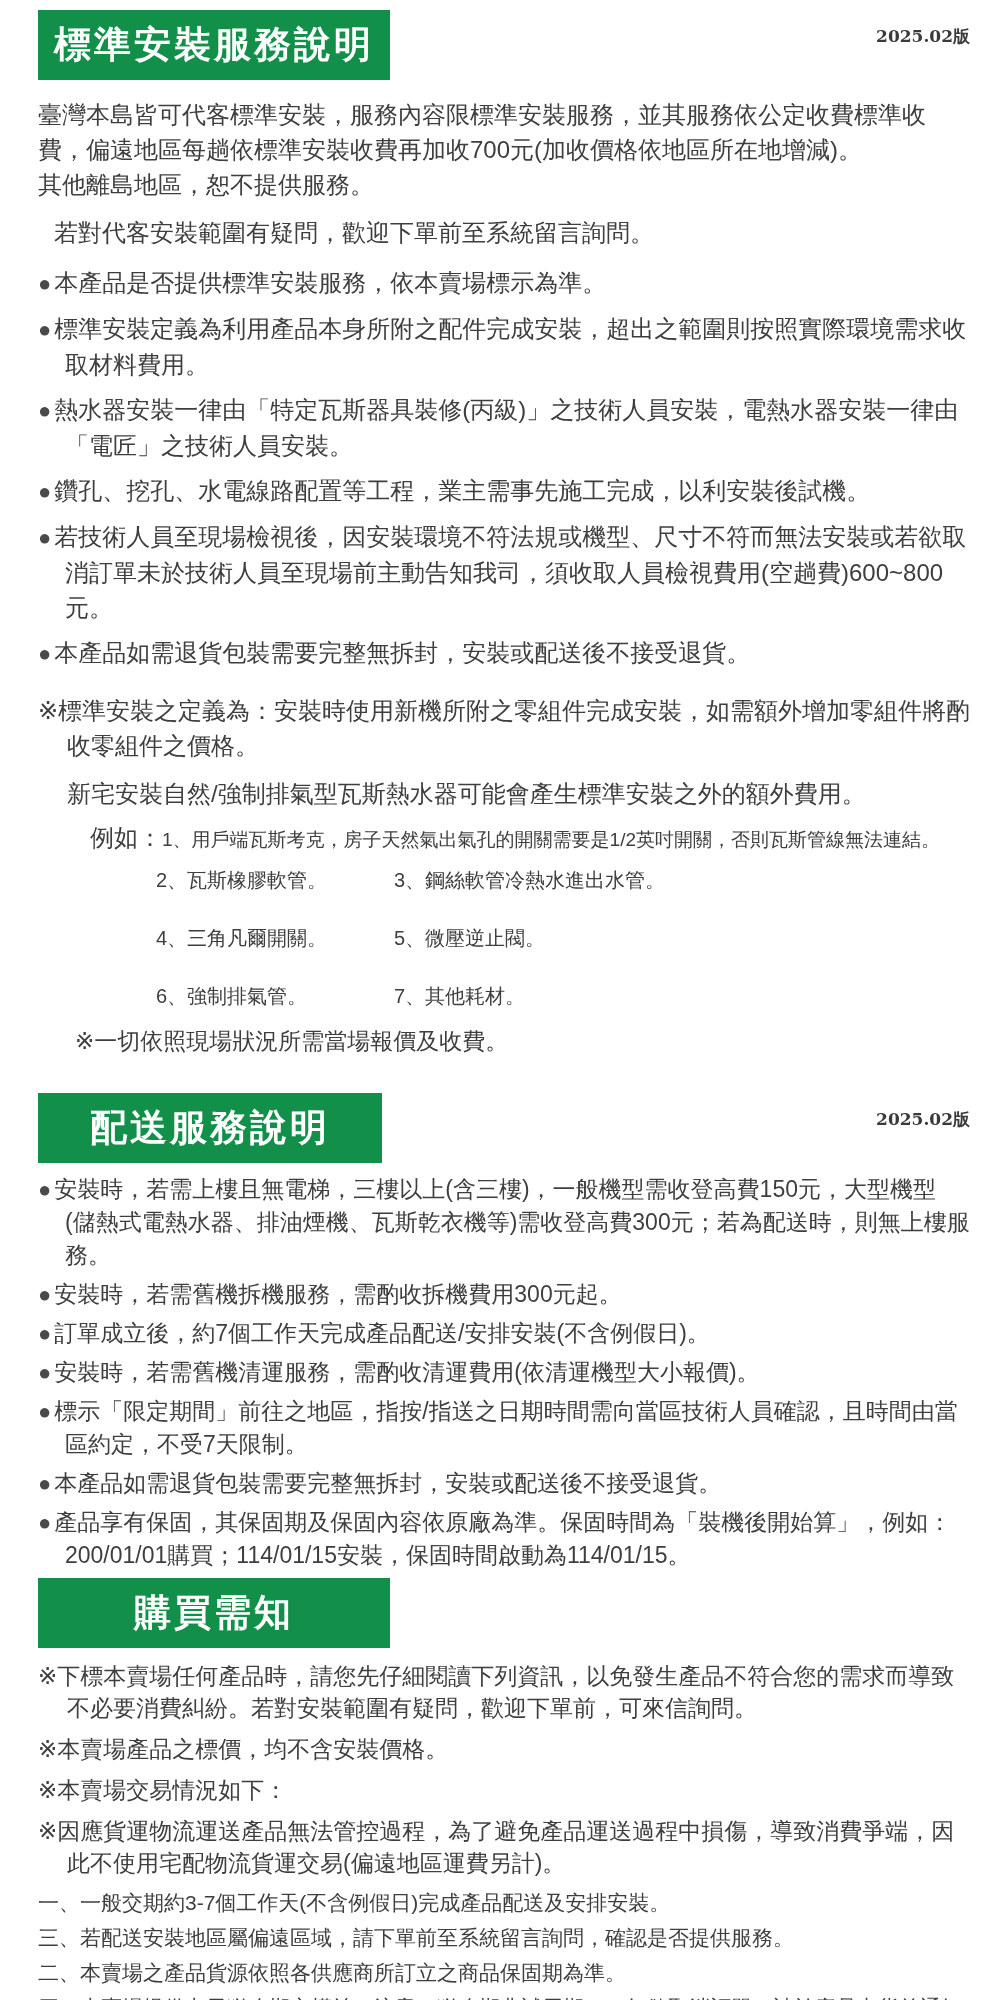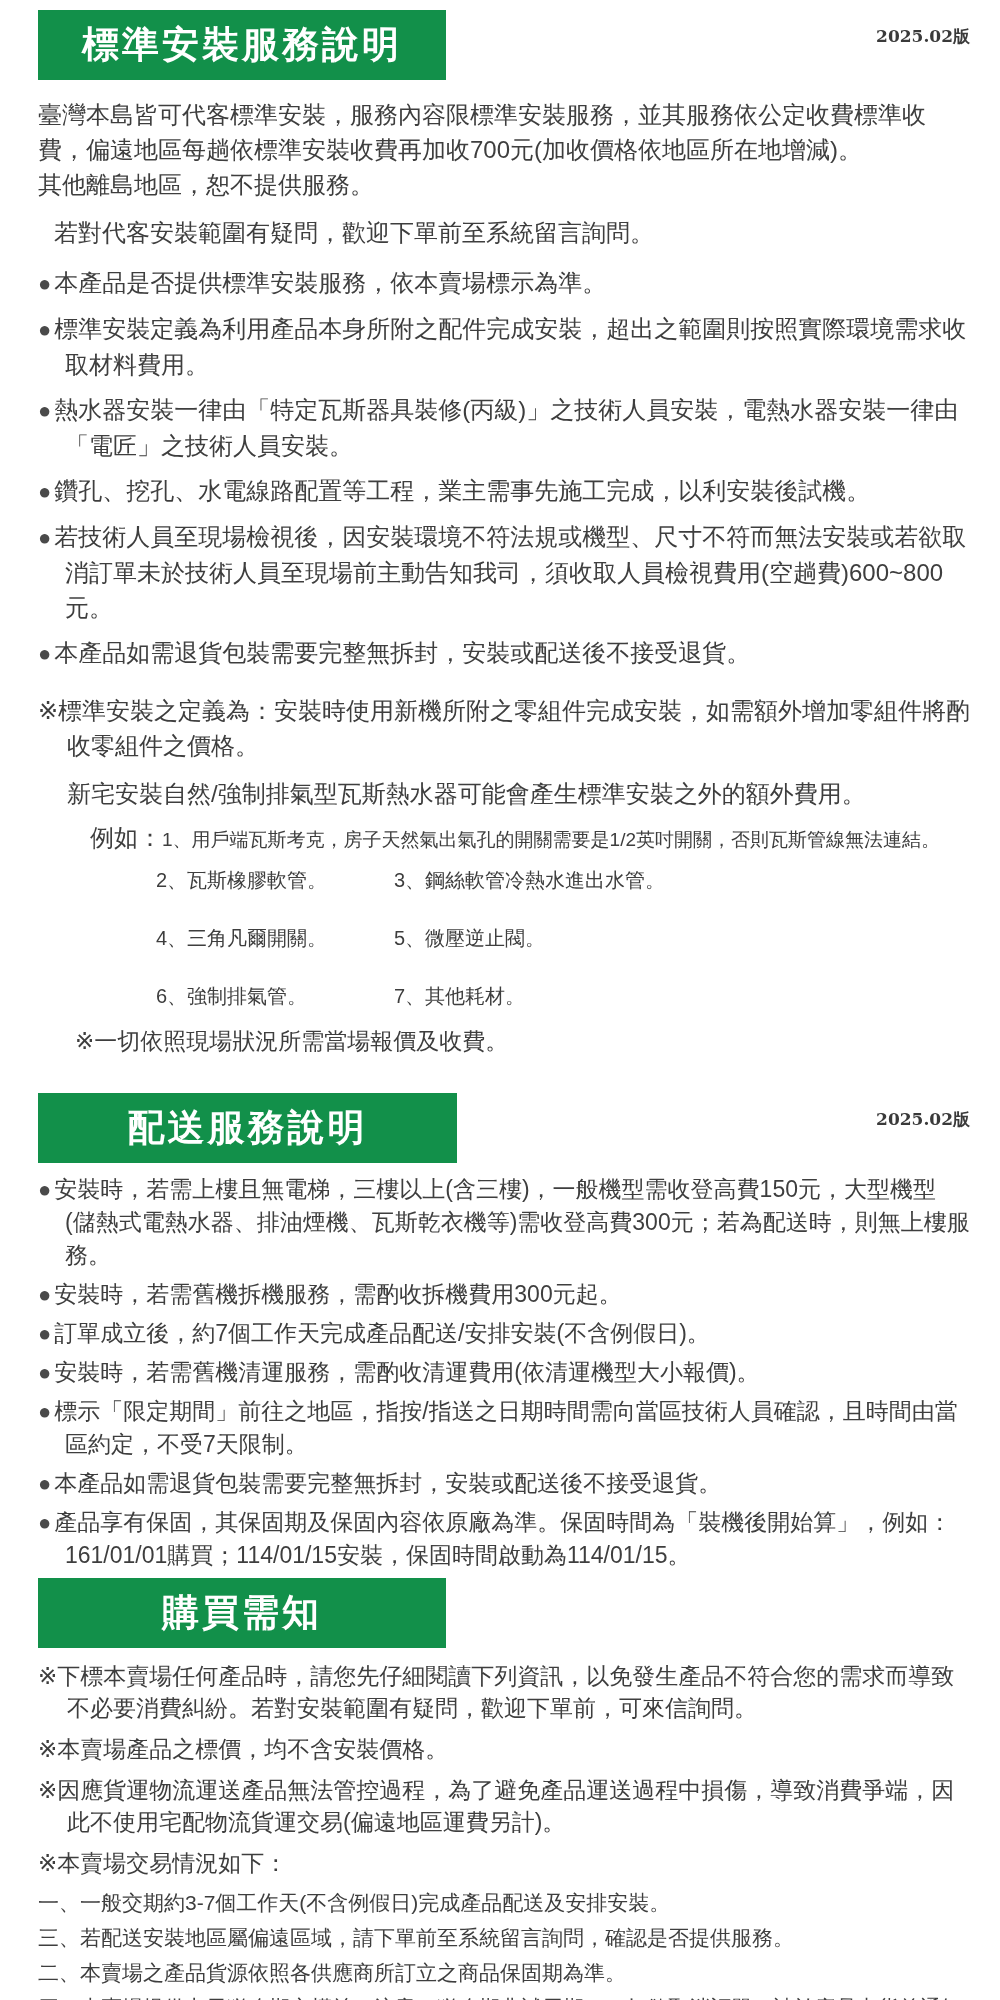--- a/index.html
+++ b/index.html
@@ -15,21 +15,21 @@
   .section{position:relative;}
   .version{
     position:absolute;
     top:15px; right:2px;
     font-family:"DejaVu Serif","Liberation Serif",serif;
     font-weight:bold;
     font-size:17px;
     color:#3a3a3a;
   }
   .sec-header{
-    width:408px;
+    width:352px;
     height:70px;
     background:#12904a;
     color:#ffffff;
     font-size:37px;
     font-weight:bold;
     letter-spacing:3px;
     display:flex;
     align-items:center;
     justify-content:center;
   }
@@ -52,21 +52,21 @@
   .example-grid{
     margin-left:66px;
     margin-top:12px;
     display:grid;
     grid-template-columns:238px auto;
     row-gap:30px;
   }
   .s1-note-onsite{margin-top:14px;margin-left:37px;font-size:23px;}
   
   .section-delivery{margin-top:34px;}
-  .section-delivery .sec-header{margin-top:0;width:419px;}
+  .section-delivery .sec-header{margin-top:0;width:344px;}
   .bullets2{margin-top:10px;font-size:23px;line-height:33px;}
   .bullets2 .bullet{margin-bottom:6px;}
   
   .section-purchase{margin-top:6px;}
   .notes3{margin-top:12px;font-size:23px;line-height:32px;}
   .notes3 .note{margin-bottom:9px;}
   .numbered{font-size:21px;line-height:30px;margin-top:4px;}
   .num-item{padding-left:38px;text-indent:-38px;margin-bottom:5px;}
   .ul{
     text-decoration:underline;
@@ -124,32 +124,32 @@
   <div class="version">2025.02版</div>
   <div class="sec-header">配送服務說明</div>
 
   <div class="bullets2">
     <div class="bullet"><span class="bm">●</span><span>安裝時，若需上樓且無電梯，三樓以上(含三樓)，一般機型需收登高費150元，大型機型 (儲熱式電熱水器、排油煙機、瓦斯乾衣機等)需收登高費300元；若為配送時，則無上樓服務。</span></div>
     <div class="bullet"><span class="bm">●</span><span>安裝時，若需舊機拆機服務，需酌收拆機費用300元起。</span></div>
     <div class="bullet"><span class="bm">●</span><span>訂單成立後，約7個工作天完成產品配送/安排安裝(不含例假日)。</span></div>
     <div class="bullet"><span class="bm">●</span><span>安裝時，若需舊機清運服務，需酌收清運費用(依清運機型大小報價)。</span></div>
     <div class="bullet"><span class="bm">●</span><span>標示「限定期間」前往之地區，指按/指送之日期時間需向當區技術人員確認，且時間由當區約定，不受7天限制。</span></div>
     <div class="bullet"><span class="bm">●</span><span>本產品如需退貨包裝需要完整無拆封，安裝或配送後不接受退貨。</span></div>
-    <div class="bullet"><span class="bm">●</span><span>產品享有保固，其保固期及保固內容依原廠為準。保固時間為「裝機後開始算」，例如：161/01/01購買；114/01/15安裝，保固時間啟動為114/01/15。</span></div>
+    <div class="bullet"><span class="bm">●</span><span>產品享有保固，其保固期及保固內容依原廠為準。保固時間為「裝機後開始算」，例如：200/01/01購買；114/01/15安裝，保固時間啟動為114/01/15。</span></div>
   </div>
 </div>
 
 <div class="section section-purchase">
   <div class="sec-header">購買需知</div>
 
   <div class="notes3">
     <div class="note">※下標本賣場任何產品時，請您先仔細閱讀下列資訊，以免發生產品不符合您的需求而導致不必要消費糾紛。若對安裝範圍有疑問，歡迎下單前，可來信詢問。</div>
     <div class="note">※本賣場產品之標價，均不含安裝價格。</div>
+    <div class="note">※本賣場交易情況如下：</div>
     <div class="note">※因應貨運物流運送產品無法管控過程，為了避免產品運送過程中損傷，導致消費爭端，因此不使用宅配物流貨運交易(偏遠地區運費另計)。</div>
-    <div class="note">※本賣場交易情況如下：</div>
   </div>
 
   <div class="numbered">
     <div class="num-item">一、一般交期約3-7個工作天(不含例假日)完成產品配送及安排安裝。</div>
     <div class="num-item">三、若配送安裝地區屬偏遠區域，請下單前至系統留言詢問，確認是否提供服務。</div>
     <div class="num-item">二、本賣場之產品貨源依照各供應商所訂立之商品保固期為準。</div>
     <div class="num-item"><span>四、本賣場提供七天猶豫期之權益（注意！猶豫期非試用期），</span><span class="ul">如欲取消訂單</span><span>，請於</span><span class="ul">產品出貨前通知辦理</span><span>，辦理退貨商品必須是全新狀態且包裝完整，商品一經拆封或安裝，等同商品價值已受損，僅能以福利品出售，若需退換貨，我方須收取價值損失之費用(回復原狀、整新費)，請先確認商品正確，再行拆封/使用，以免產生消費爭議。</span></div>
 
   </div>
 </div>

